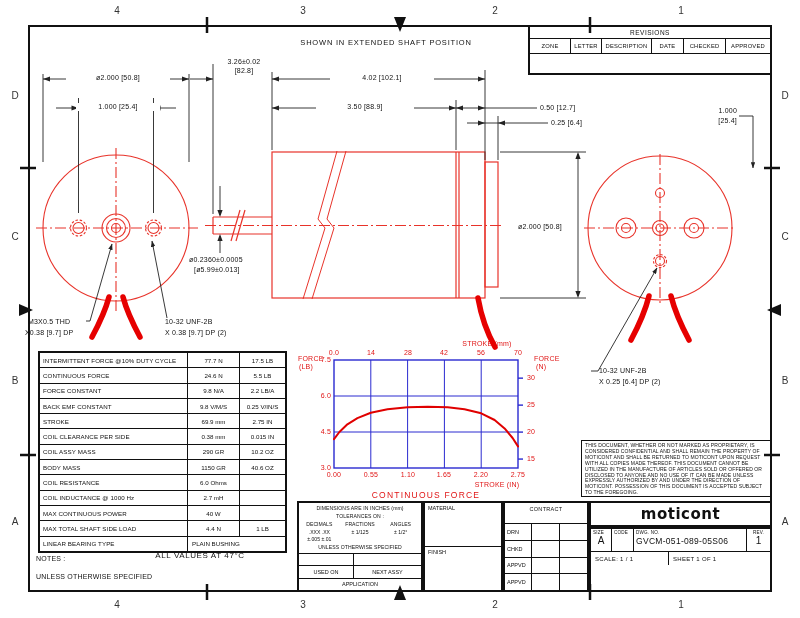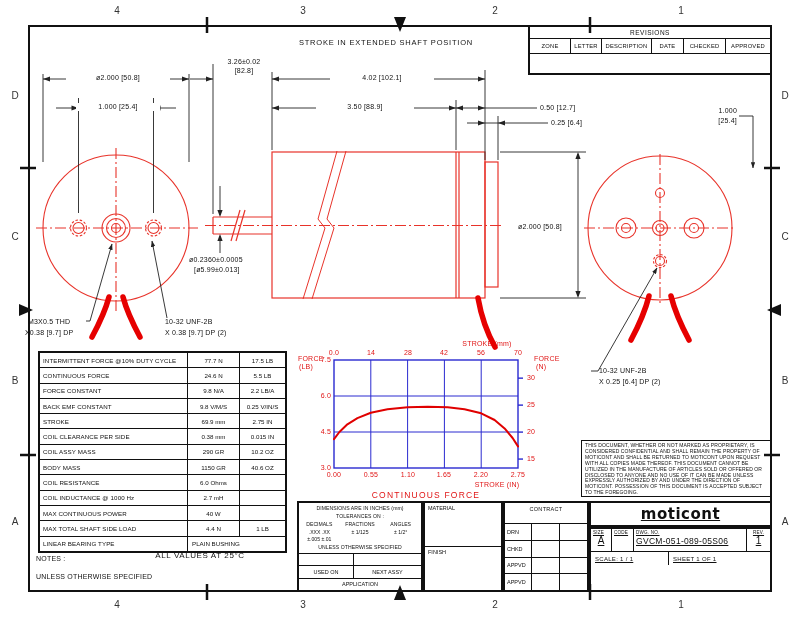--- a/index.html
+++ b/index.html
@@ -50,21 +50,21 @@
   #mat{font-size:5.5px;}
   #mat .mcell{height:44px;border-bottom:1px solid #111;padding:2px 3px;box-sizing:border-box;}
   #mat .fcell{padding:2px 3px;}
   
   #con{font-size:5.5px;display:flex;flex-direction:column;}
   #con .chead{height:20px;text-align:center;padding-top:3px;box-sizing:border-box;letter-spacing:0.3px;}
   #con .crow{display:grid;grid-template-columns:27px 28px auto;border-top:1px solid #111;flex:1;}
   #con .crow span{border-right:1px solid #111;display:flex;align-items:center;padding-left:2px;}
   #con .crow span:last-child{border-right:none;}
   
-  #tblock{display:flex;flex-direction:column;text-decoration:underline;}
+  #tblock{display:flex;flex-direction:column;}
   #tblock .logo{height:22px;border-bottom:2px solid #111;display:flex;align-items:center;justify-content:center;
                 font-weight:800;font-size:15px;letter-spacing:0.5px;font-family:"DejaVu Sans",sans-serif;}
   #tblock .dtitle{flex:1;display:flex;align-items:center;justify-content:center;font-size:10px;letter-spacing:1.8px;}
   #tblock .sizerow{height:22px;border-top:2px solid #111;display:grid;grid-template-columns:21px 22px 113px auto;}
   #tblock .sizerow>div{border-right:1px solid #111;padding:1px 2px;box-sizing:border-box;}
   #tblock .sizerow>div:last-child{border-right:none;}
   #tblock .tiny{font-size:4.6px;display:block;letter-spacing:0.2px;}
   #tblock .big{font-size:10px;display:block;text-align:center;}
   #tblock .dwgv{font-size:8.5px;display:block;letter-spacing:0.3px;margin-top:1px;}
   #tblock .scalerow{height:13px;border-top:1.5px solid #111;display:grid;grid-template-columns:78px auto;font-size:6px;}
@@ -100,21 +100,21 @@
     <div class="cols">
       <span>ZONE</span>
       <span>LETTER</span>
       <span>DESCRIPTION</span>
       <span>DATE</span>
       <span>CHECKED</span>
       <span>APPROVED</span>
     </div>
   </div>
 
-  <div class="lbl ctr" style="left:297px;top:38px;width:178px;font-size:7.5px;letter-spacing:0.8px;">STROKE IN EXTENDED SHAFT POSITION</div>
+  <div class="lbl ctr" style="left:297px;top:38px;width:178px;font-size:7.5px;letter-spacing:0.8px;">SHOWN IN EXTENDED SHAFT POSITION</div>
 
   <div id="chart">
       <svg width="270" height="168" style="position: absolute; left: 0px; top: 0px;">
         <rect x="38" y="22" width="184" height="108" fill="none" stroke="#2a2ad0" stroke-width="1.4"></rect>
         <line x1="74.8" y1="22" x2="74.8" y2="130" stroke="#2a2ad0" stroke-width="1"></line>
         <line x1="111.6" y1="22" x2="111.6" y2="130" stroke="#2a2ad0" stroke-width="1"></line>
         <line x1="148.4" y1="22" x2="148.4" y2="130" stroke="#2a2ad0" stroke-width="1"></line>
         <line x1="185.2" y1="22" x2="185.2" y2="130" stroke="#2a2ad0" stroke-width="1"></line>
         <line x1="38" y1="58" x2="222" y2="58" stroke="#2a2ad0" stroke-width="1"></line>
         <line x1="38" y1="94" x2="222" y2="94" stroke="#2a2ad0" stroke-width="1"></line>
@@ -346,21 +346,21 @@
         <span class="c3">1 LB</span>
       </div>
     <div class="sr spanrow">
         <span class="c1">LINEAR BEARING TYPE</span>
         <span class="c2">PLAIN BUSHING</span>
       </div>
   </div>
 
   <div class="lbl" style="left:36px;top:555px;font-size:7px;">NOTES :</div>
   <div class="lbl" style="left:36px;top:573px;font-size:7px;">UNLESS OTHERWISE SPECIFIED</div>
-  <div class="lbl ctr" style="left:128px;top:551px;width:144px;font-size:8px;letter-spacing:0.6px;">ALL VALUES AT 25°C</div>
+  <div class="lbl ctr" style="left:128px;top:551px;width:144px;font-size:8px;letter-spacing:0.6px;">ALL VALUES AT 47°C</div>
 
   <div class="lbl wbg ctr" style="left:66px;top:74px;width:100px;">ø2.000 [50.8]</div>
   <div class="lbl wbg ctr" style="left:76px;top:103px;width:80px;">1.000 [25.4]</div>
   <div class="lbl ctr" style="left:213px;top:58px;width:62px;">3.26±0.02</div>
   <div class="lbl ctr" style="left:213px;top:67px;width:62px;">[82.8]</div>
   <div class="lbl wbg ctr" style="left:330px;top:74px;width:100px;">4.02 [102.1]</div>
   <div class="lbl wbg ctr" style="left:316px;top:103px;width:94px;">3.50 [88.9]</div>
   <div class="lbl" style="left:540px;top:104px;">0.50 [12.7]</div>
   <div class="lbl" style="left:551px;top:119px;">0.25 [6.4]</div>
   <div class="lbl" style="left:189px;top:256px;">ø0.2360±0.0005</div>

